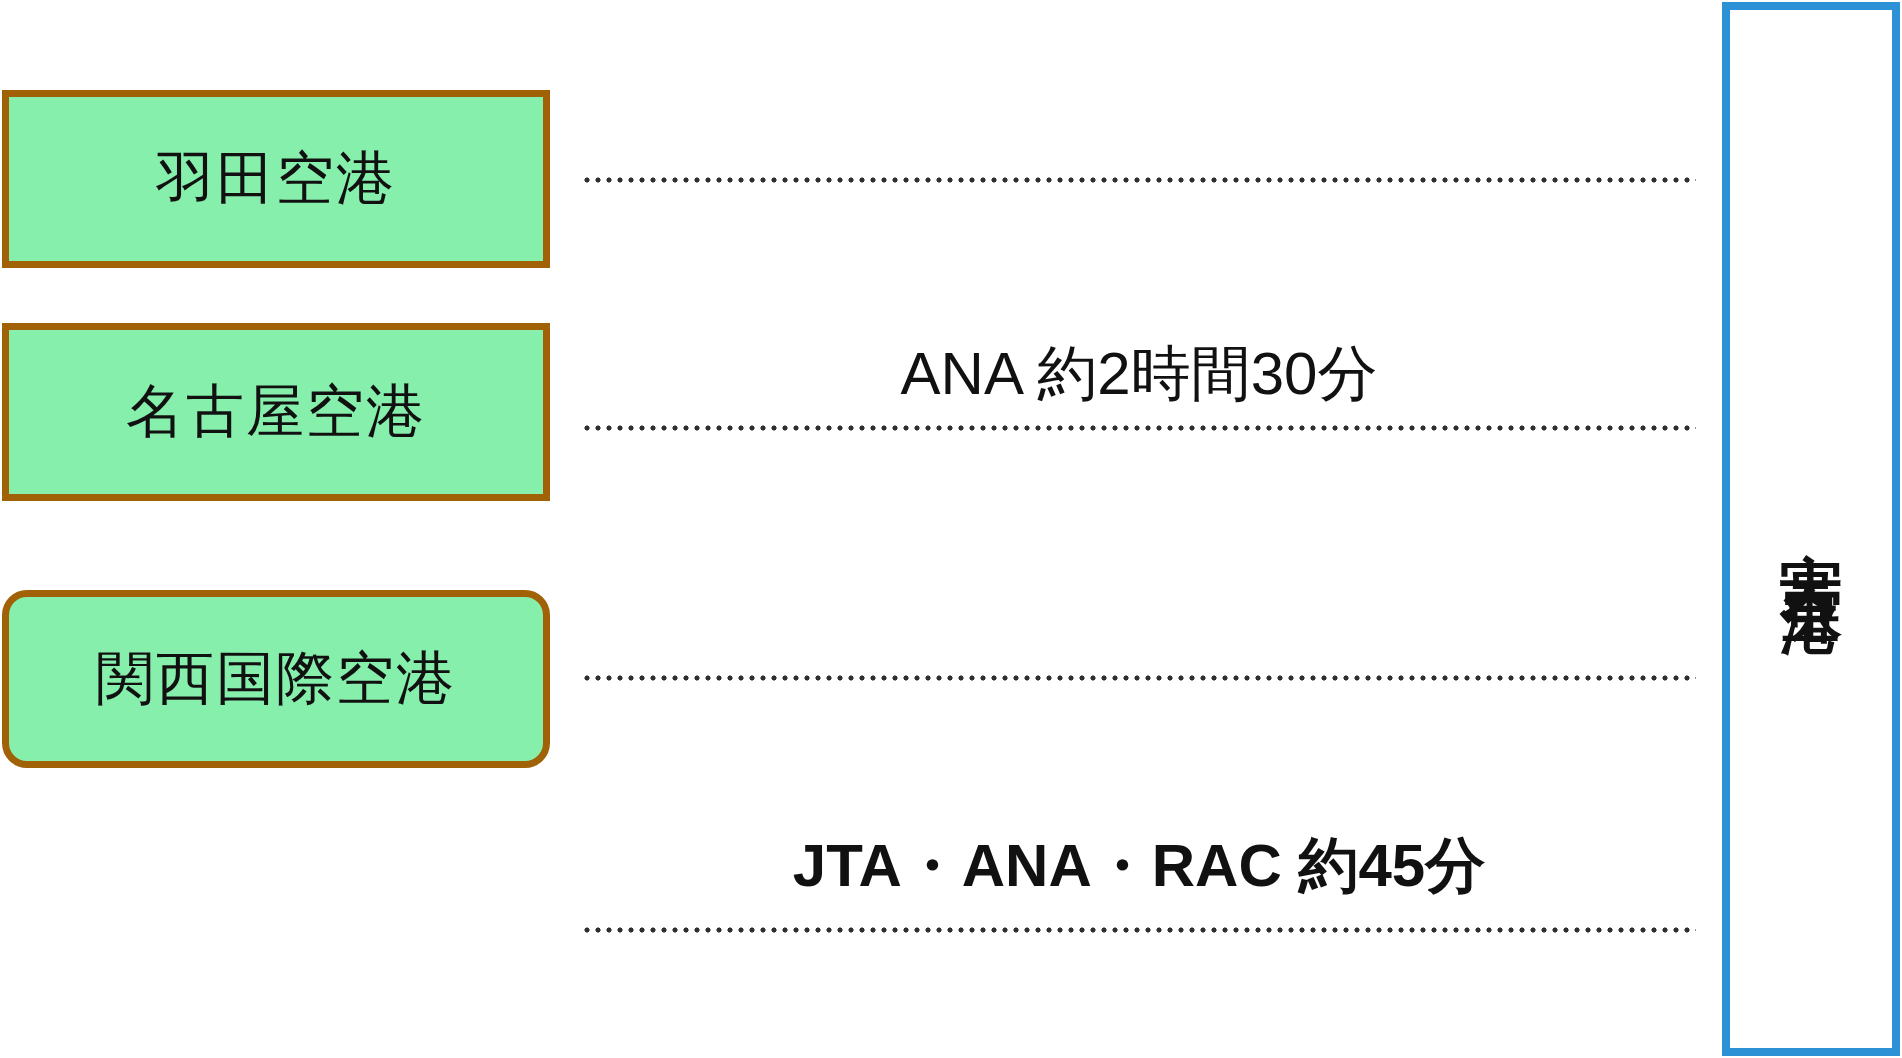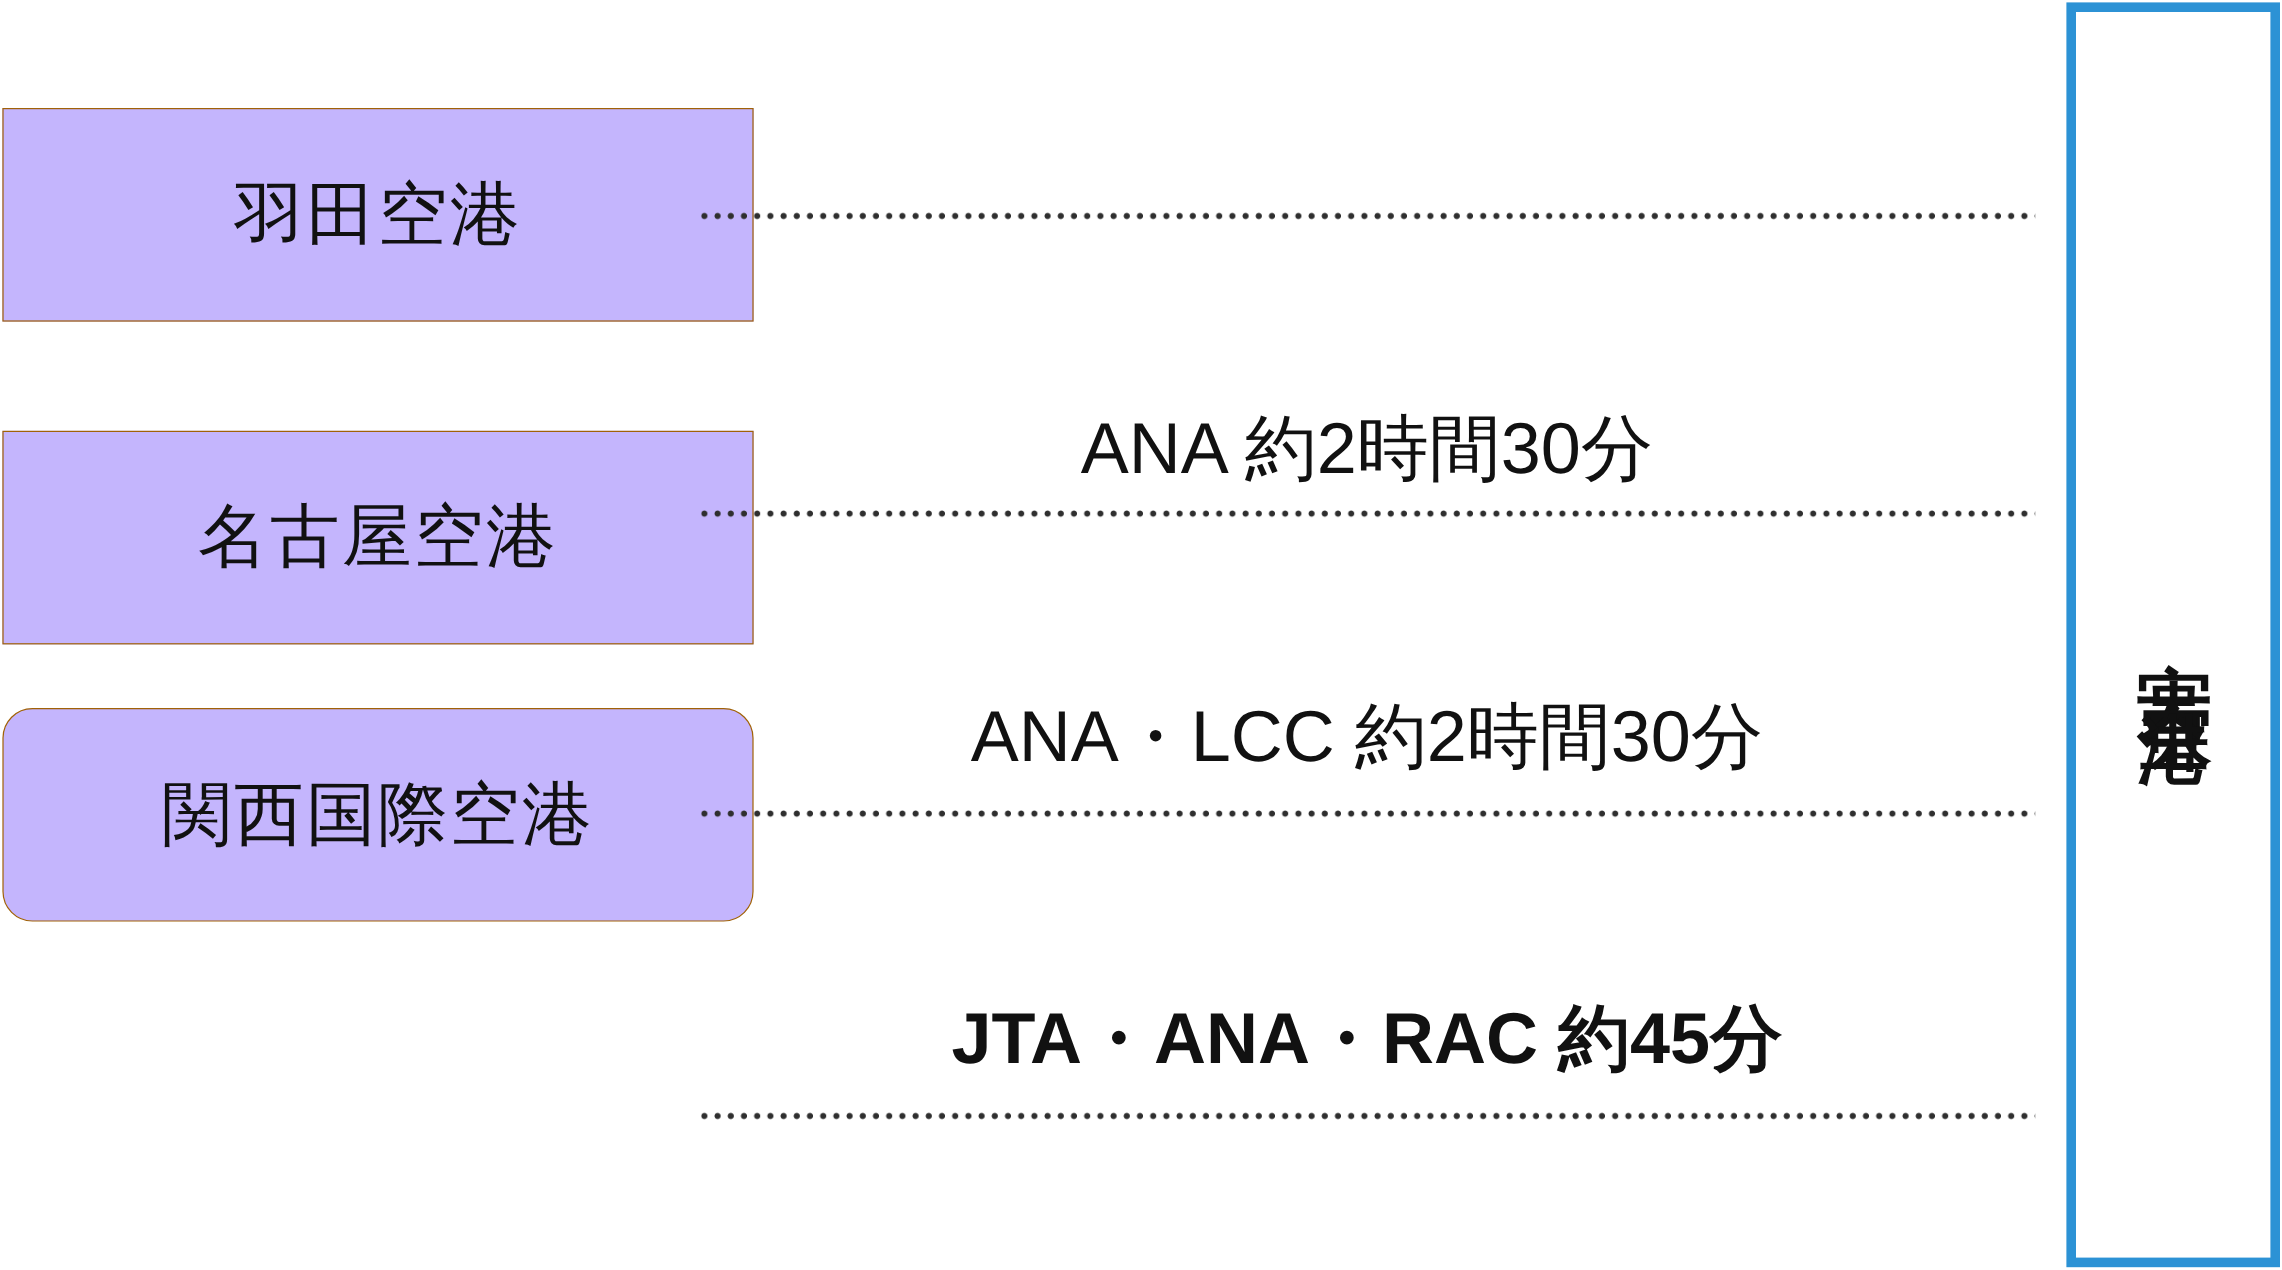--- a/index.html
+++ b/index.html
@@ -9,23 +9,23 @@
     font-family: "Liberation Sans", sans-serif;
   }
   .diagram {
     position: relative;
     width: 1902px; height: 1058px;
     background: #ffffff;
     overflow: hidden;
   }
   .origin-box {
     position: absolute;
-    left: 2px; width: 626px; height: 178px;
-    border: 1px solid #a16207;
-    background: #c4b5fd;
+    left: 2px; width: 548px; height: 178px;
+    border: 7px solid #a16207;
+    background: #86efac;
     display: flex; align-items: center; justify-content: center;
   }
   .origin-label {
     font-size: 58px;
     color: #111111;
     letter-spacing: 2px;
     white-space: nowrap;
   }
   .route-label {
     position: absolute;
@@ -55,21 +55,21 @@
     writing-mode: vertical-rl;
     text-orientation: upright;
     font-size: 62px;
     font-weight: bold;
     color: #111111;
     letter-spacing: 14px;
     white-space: nowrap;
   }
   
   .box-r0 { top: 90px; }  .lbl-r0 { top: 82px; }  .line-r0 { top: 177px; }
-  .box-r1 { top: 359px; } .lbl-r1 { top: 340px; } .line-r1 { top: 425px; }
+  .box-r1 { top: 323px; } .lbl-r1 { top: 340px; } .line-r1 { top: 425px; }
   .box-r2 { top: 590px; border-radius: 25px; } .lbl-r2 { top: 580px; } .line-r2 { top: 675px; }
   .box-r3 { top: 842px; } .lbl-r3 { top: 832px; font-weight: bold; } .line-r3 { top: 927px; }
 </style>
 </head>
 <body>
 
 <div class="diagram">
 
   <div class="origin-box box-r0">
     <span class="origin-label">羽田空港</span>
@@ -78,21 +78,20 @@
 
   <div class="origin-box box-r1">
     <span class="origin-label">名古屋空港</span>
   </div>
   <div class="route-label lbl-r1">ANA 約2時間30分</div>
   <div class="dotted-line line-r1"></div>
 
   <div class="origin-box box-r2">
     <span class="origin-label">関西国際空港</span>
   </div>
-  <div class="route-label lbl-r2">ANA・LCC 約2時間30分</div>
   <div class="dotted-line line-r2"></div>
 
   <div class="route-label lbl-r3">JTA・ANA・RAC 約45分</div>
   <div class="dotted-line line-r3"></div>
 
   <div class="destination-box">
     <span class="destination-label">宮古空港</span>
   </div>
 
 </div>

